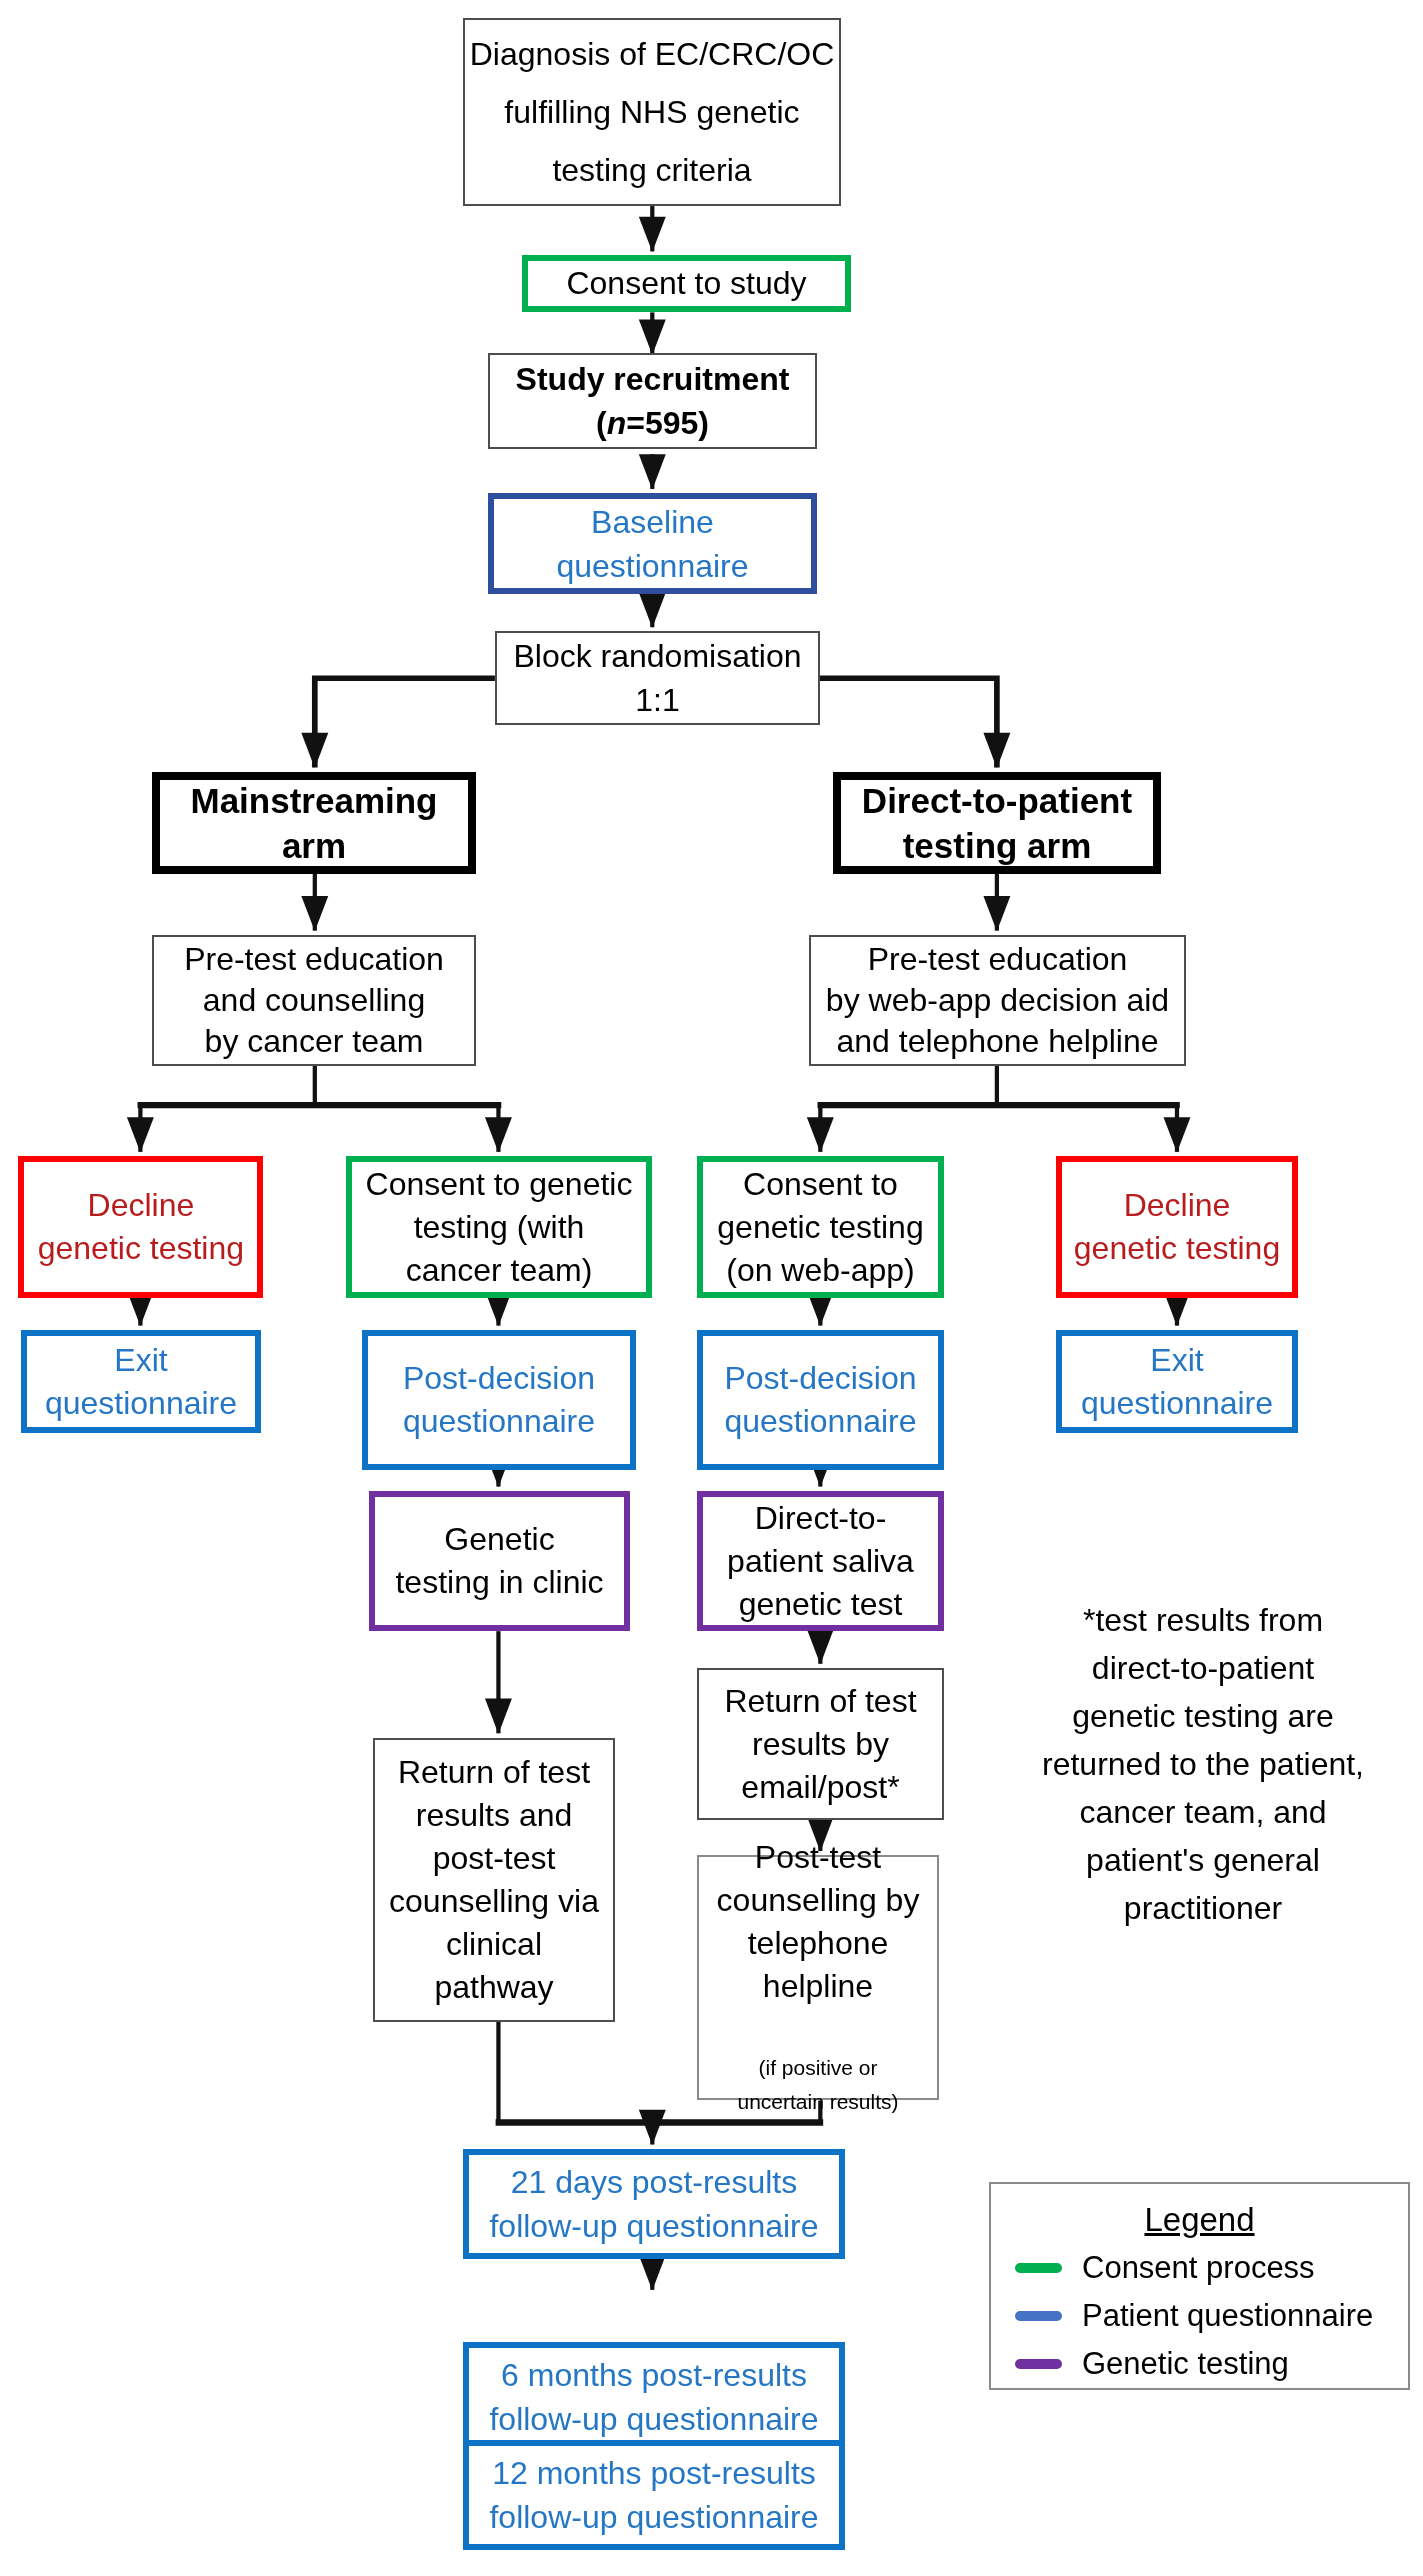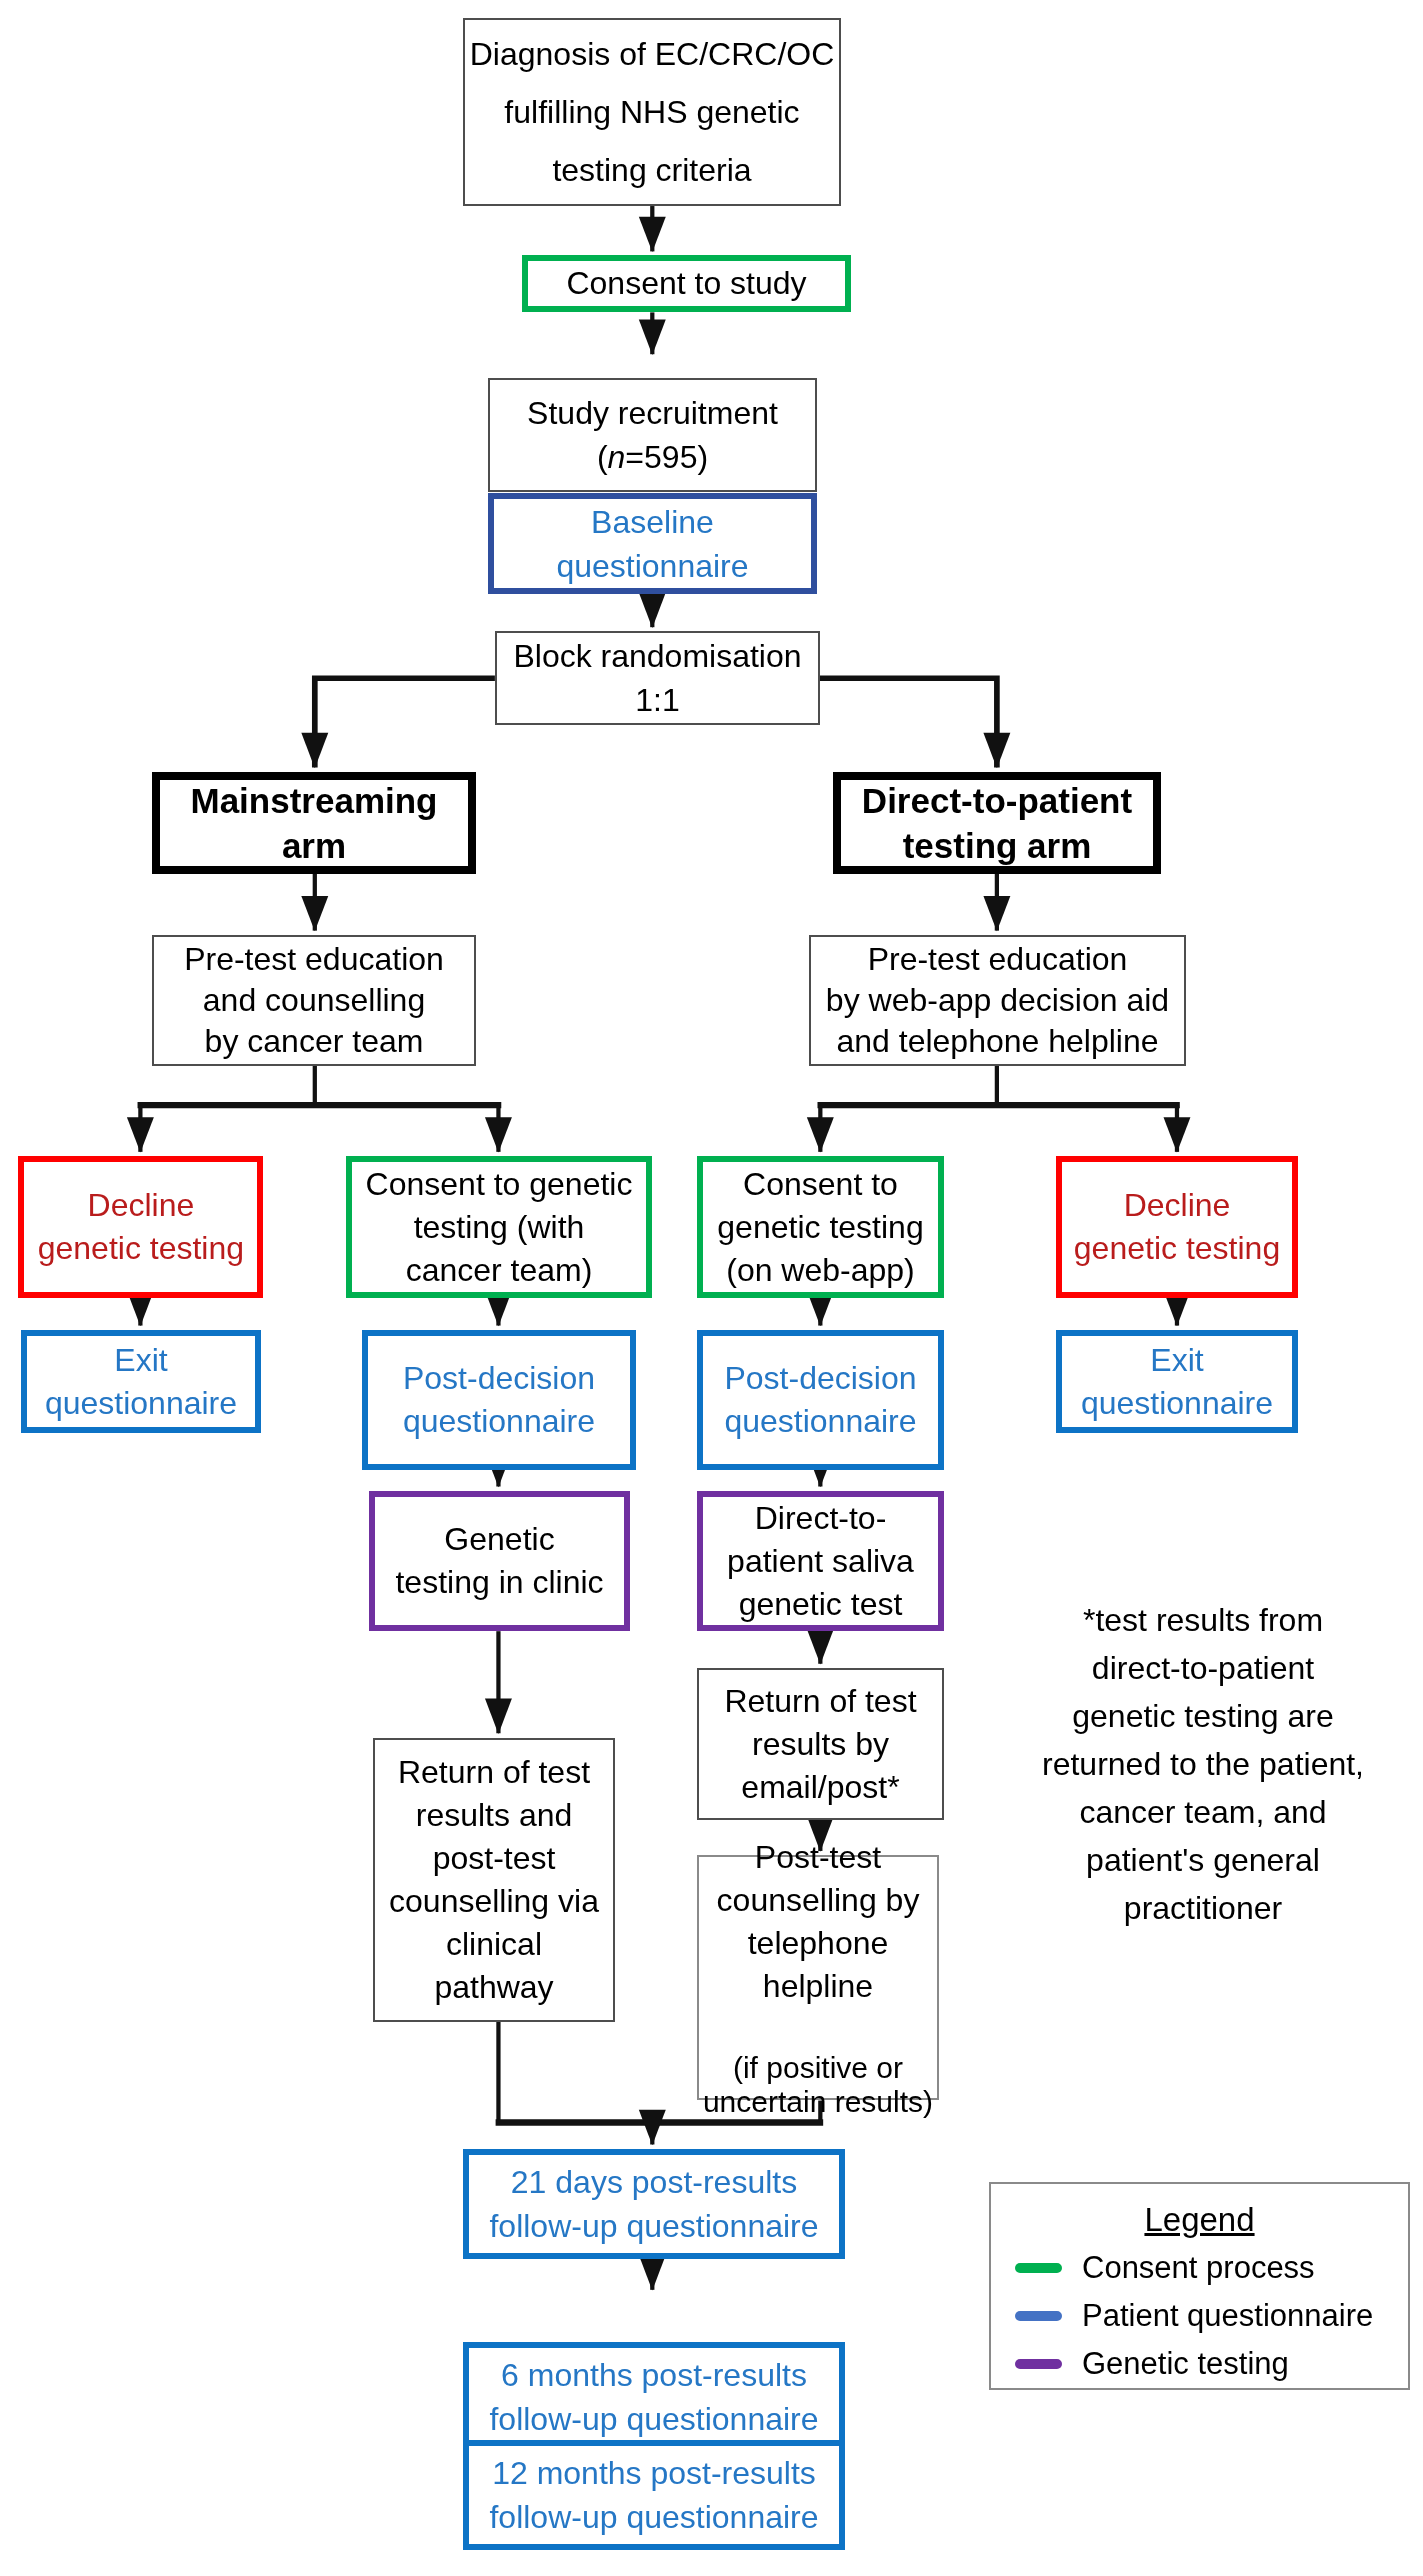--- a/index.html
+++ b/index.html
@@ -14,21 +14,21 @@
   }
   .b-thin{border:2.1px solid #4d4d4d;}
   .b-gray{border:2.1px solid #8a8a8a;}
   .b-black{border:8.5px solid #000;font-weight:bold;font-size:35px;}
   .b-green{border:6.4px solid #00B050;}
   .b-red{border:6.4px solid #FF0000;color:#b91c1c;}
   .b-blue{border:6.4px solid #0d73c6;color:#2577c5;}
   .b-navy{border:6.4px solid #2F4F9E;color:#2577c5;}
   .b-purple{border:6.4px solid #7030A0;} .lh60{line-height:43px;} .lh62{line-height:44px;}
   .lh64{line-height:45px;} .lh82{line-height:58px;}
-  .small-note{font-size:30px;line-height:34px;display:block;}
+  .small-note{font-size:21px;line-height:34px;display:block;}
   .main-lines{display:block;}
   .footnote{
     position:absolute;left:986px;top:1596px;width:434px;z-index:1;
     text-align:center;white-space:pre-line;font-size:32px;line-height:48px;color:#000;
   }
   .legend{
     position:absolute;left:989px;top:2182px;width:421px;height:208px;z-index:1;
     box-sizing:border-box;border:2.1px solid #8a8a8a;background:#fff;
     padding:17px 24px 0 24px;
   }
@@ -85,21 +85,21 @@
       <path d="M920 3390 V3434" stroke-width="6" marker-end="url(#arr)"></path>
     </g>
   </svg>
 
   <div class="box b-thin lh82" style="left:463px;top:17.7px;width:378px;height:188px;">Diagnosis of EC/CRC/OC
 fulfilling NHS genetic
 testing criteria</div>
 
   <div class="box b-green" style="left: 488px; top: 255px; width: 329px; height: 57px; border-color: rgb(0, 176, 80); margin-left: 34px;">Consent to study</div>
 
-  <div class="box b-thin lh62" style="left:488px;top:378px;width:329px;height:114px;">
+  <div class="box b-thin lh62" style="left:488px;top:353px;width:329px;height:96px;font-weight:bold;">
     <div><span>Study recruitment</span><br><span>(</span><i>n</i><span>=595)</span></div>
   </div>
 
   <div class="box b-navy lh62" style="left: 488px; top: 493px; width: 329px; height: 101px; border-color: rgb(47, 79, 158);">Baseline
 questionnaire</div>
 
   <div class="box b-thin lh62" style="left:495px;top:631px;width:325px;height:94px;">Block randomisation
 1:1</div>
 
   <div class="box b-black lh64" style="left:152px;top:772px;width:324px;height:102px;">Mainstreaming

